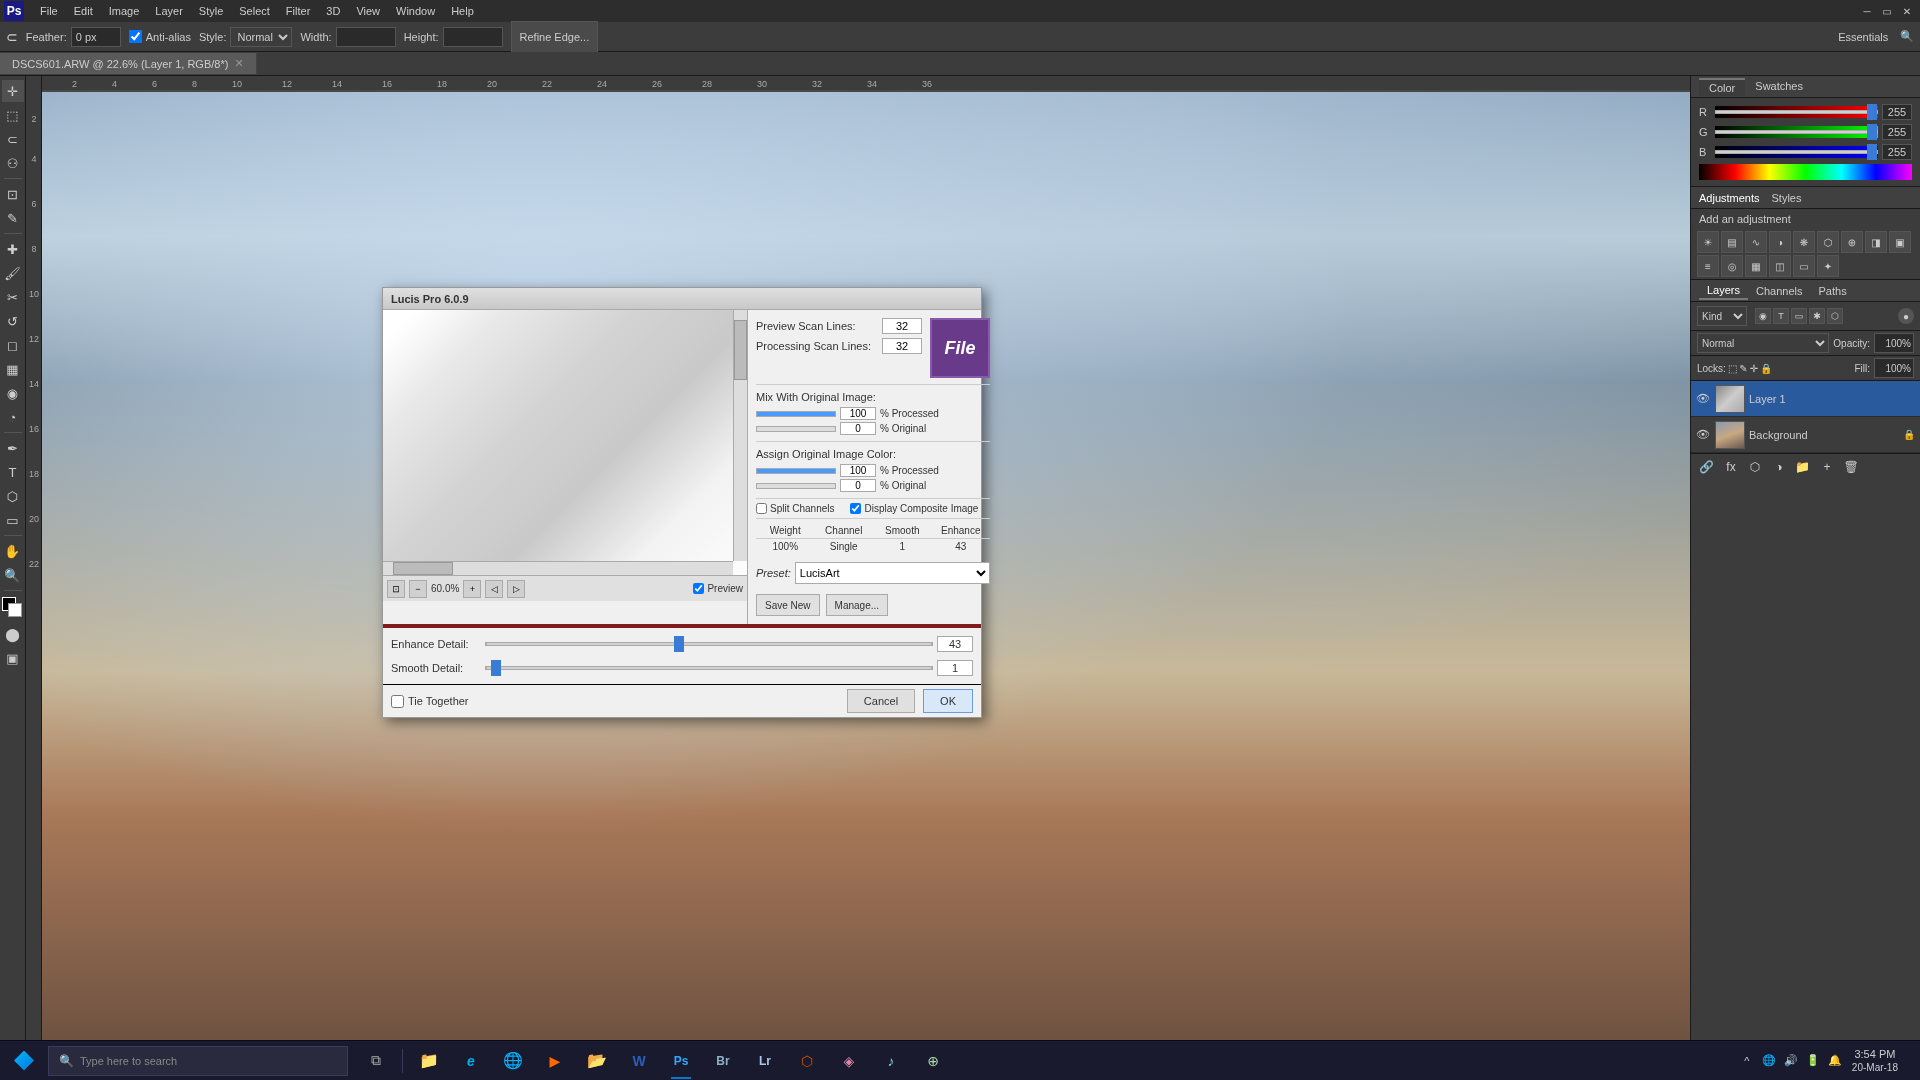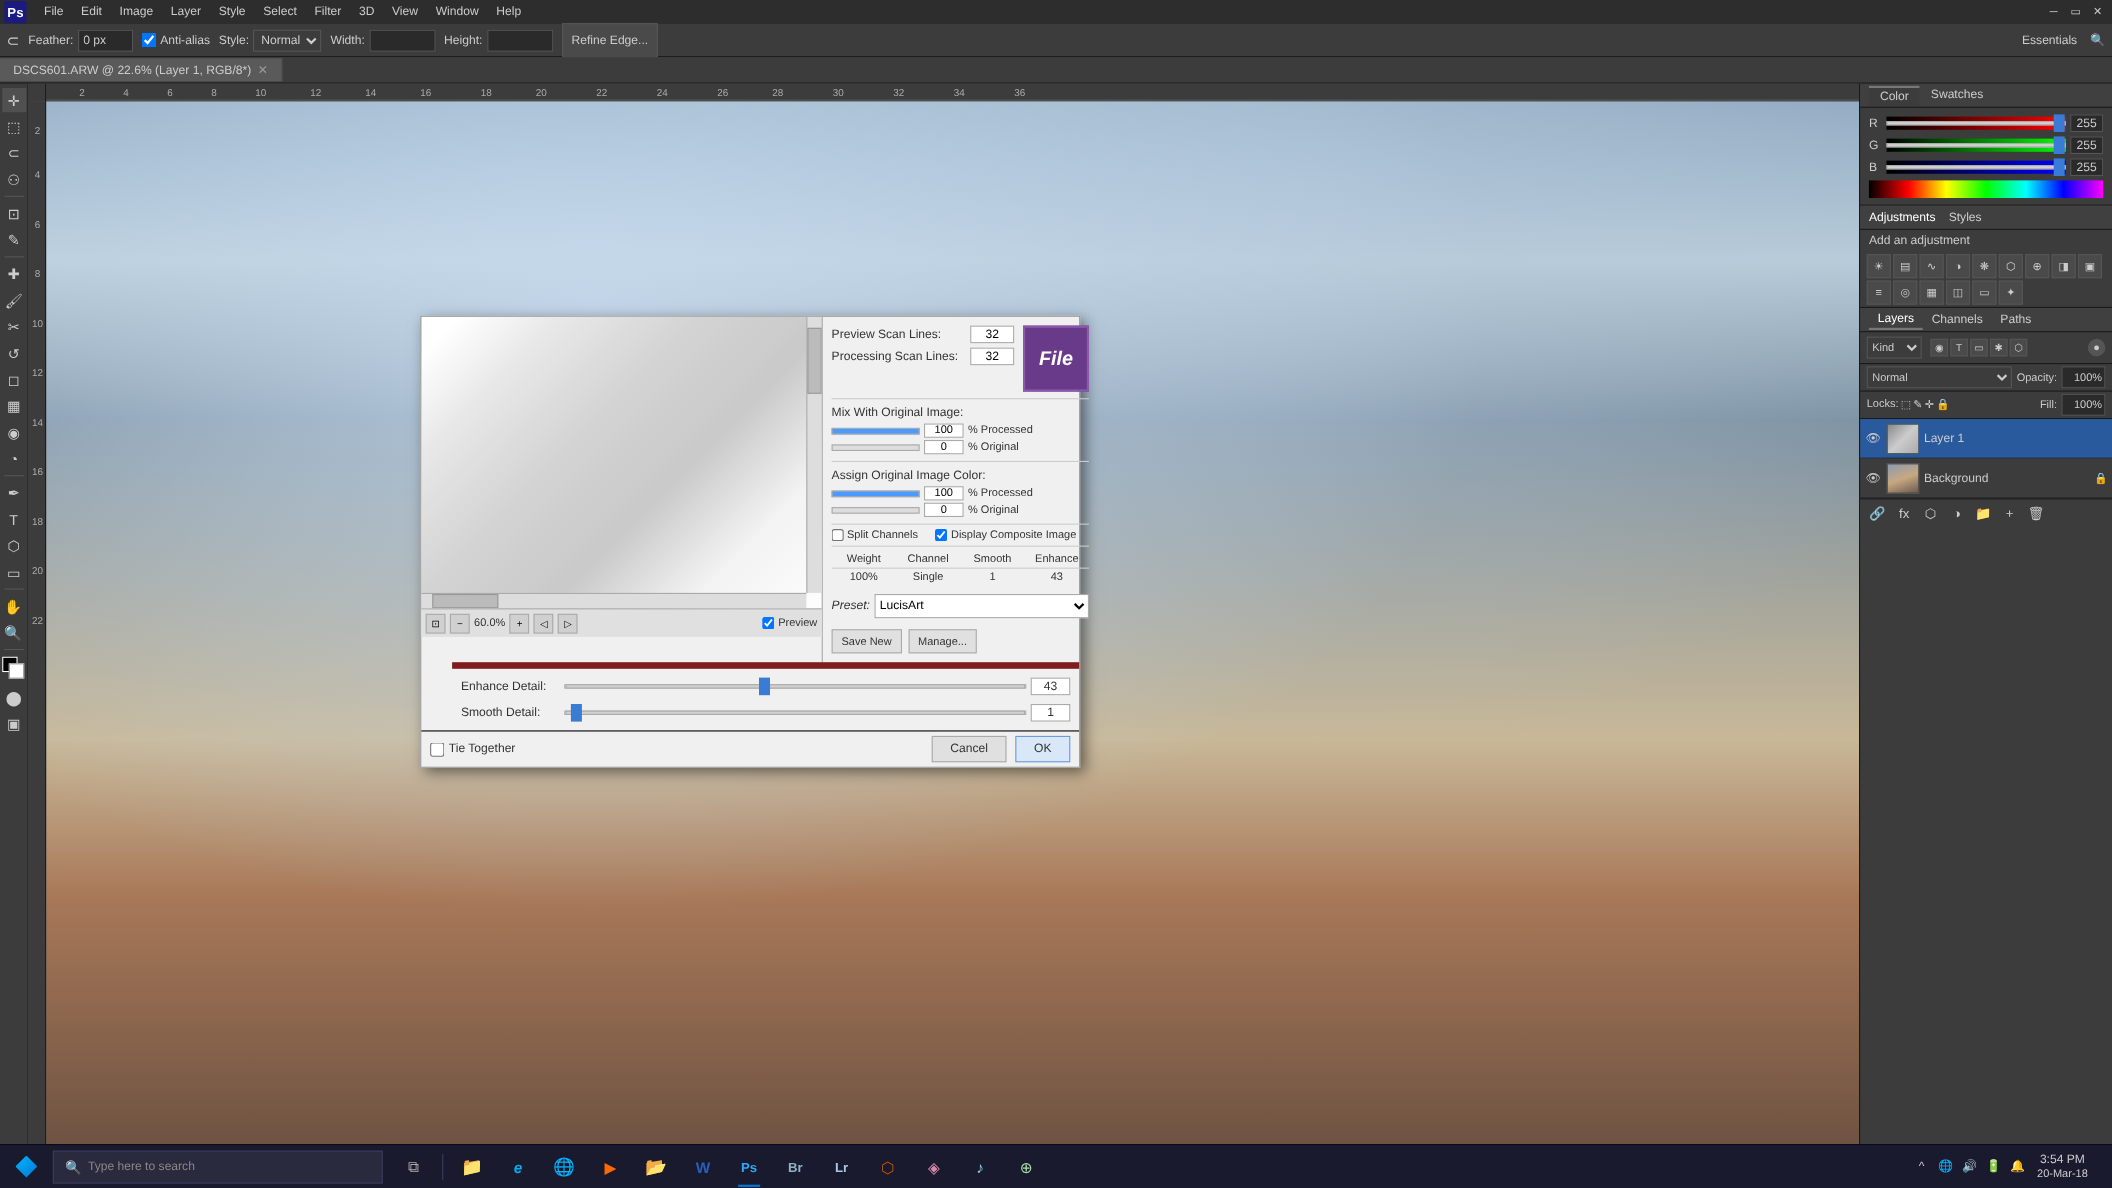--- a/index.html
+++ b/index.html
@@ -107,21 +107,21 @@
     #preview-image { width: 100%; height: 265px; background: linear-gradient(135deg, #888 0%, #ccc 30%, #aaa 50%, #999 70%, #bbb 100%); position: relative; overflow: hidden; }
     #preview-scroll-v { position: absolute; right: 0; top: 0; width: 14px; height: calc(100% - 14px); background: #ddd; border-left: 1px solid #aaa; }
     #preview-scroll-h { position: absolute; bottom: 0; left: 0; width: calc(100% - 14px); height: 14px; background: #ddd; border-top: 1px solid #aaa; }
     #preview-controls { height: 26px; background: #e0e0e0; border-top: 1px solid #aaa; display: flex; align-items: center; padding: 0 4px; gap: 4px; }
     #preview-controls .pv-btn { width: 18px; height: 18px; background: #d0d0d0; border: 1px solid #aaa; display: flex; align-items: center; justify-content: center; font-size: 9px; cursor: pointer; }
     #preview-controls .pv-zoom { font-size: 10px; color: #333; }
     #preview-controls .pv-checkbox { display: flex; align-items: center; gap: 3px; font-size: 10px; color: #333; margin-left: auto; }
     #preview-controls input[type="checkbox"] { width: 11px; height: 11px; }
 
     
-    #lucis-sliders { padding: 8px 8px 0 8px; border-top: 6px solid #7f1d1d; margin-left: 28px; }
+    #lucis-sliders { padding: 8px 8px 0 8px; border-top: 4px solid #7f1d1d; }
     .slider-row { display: flex; align-items: center; margin-bottom: 8px; gap: 4px; }
     .slider-label { width: 90px; font-size: 11px; color: #333; }
     .slider-track { flex: 1; height: 16px; position: relative; display: flex; align-items: center; }
     .slider-track input[type="range"] { width: 100%; height: 4px; appearance: none; background: #d0d0d0; border: 1px solid #aaa; outline: none; cursor: pointer; }
     .slider-track input[type="range"]::-webkit-slider-thumb { appearance: none; width: 10px; height: 16px; background: #3a7bd5; cursor: pointer; }
     .slider-val { width: 36px; background: white; border: 1px solid #aaa; font-size: 11px; color: #333; text-align: center; padding: 1px 2px; }
 
     
     #lucis-right { flex: 1; padding: 8px; display: flex; flex-direction: column; gap: 6px; }
     .scan-row { display: flex; align-items: center; gap: 6px; font-size: 11px; color: #333; }
@@ -328,20 +328,23 @@
             <text x="8" y="340" fill="#aaa" font-size="9" text-anchor="middle">16</text>
             <text x="8" y="385" fill="#aaa" font-size="9" text-anchor="middle">18</text>
             <text x="8" y="430" fill="#aaa" font-size="9" text-anchor="middle">20</text>
             <text x="8" y="475" fill="#aaa" font-size="9" text-anchor="middle">22</text>
           </svg>
         </div>
         <div style="flex:1;position:relative;overflow:hidden;">
           <div class="ps-img" style="width:100%;height:100%;"></div>
 
           <div id="lucis-dialog">
+            <div id="lucis-title">
+              <span>Lucis Pro 6.0.9</span>
+            </div>
             <div id="lucis-body">
               <div id="lucis-top">
 
                 <div id="lucis-preview">
                   <div id="preview-image">
                     <div class="preview-sketch"></div>
                     <div id="preview-scroll-v">
                       <div style="width:100%;height:60px;background:#bbb;margin-top:10px;border:1px solid #999;"></div>
                     </div>
                     <div id="preview-scroll-h">

